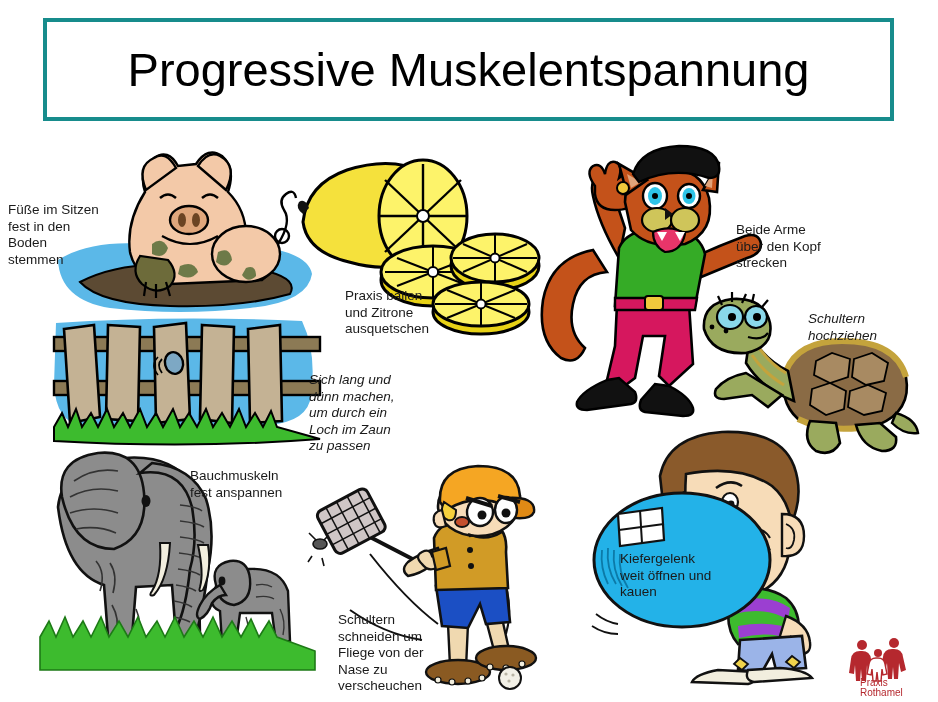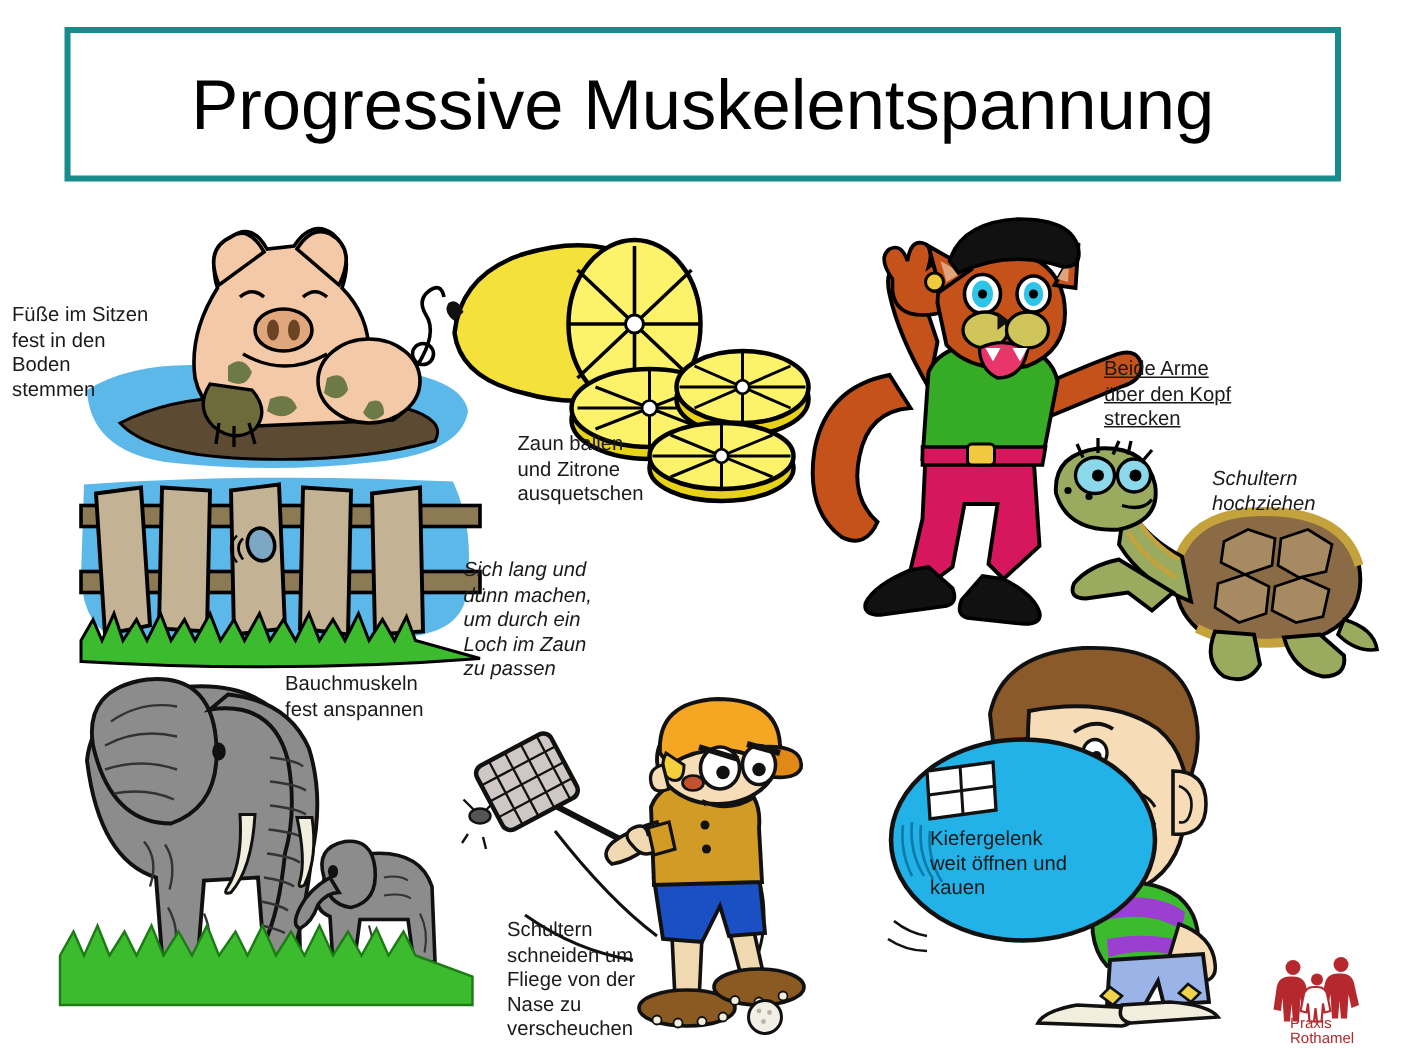--- a/index.html
+++ b/index.html
@@ -119,21 +119,21 @@
       <g stroke="#000" stroke-width="2" fill="none">
         <path d="M46 6 L46 50"></path>
           <path d="M12 14 L80 42"></path>
         <path d="M12 42 L80 14"></path>
           <path d="M0 28 L92 28"></path>
       </g>
       <circle cx="46" cy="28" r="4.5" fill="#fff" stroke="#000" stroke-width="1.8"></circle>
     </g>
   </svg>
 </div>
-<div class="cap" style="left:345px;top:288px;width:120px;">Zaun ballen
+<div class="cap" style="left:345px;top:288px;width:120px;">Praxis ballen
 und Zitrone
 ausquetschen</div>
 
 <div class="art" style="left:533px;top:140px;width:230px;height:290px;">
   <svg width="230" height="290" viewBox="0 0 230 290">
 
     <path d="M60 110 Q18 118 10 160 Q4 200 28 218 Q44 226 52 208 Q34 192 40 164
              Q46 134 74 132 Z" fill="#c4521a" stroke="#000" stroke-width="2.6"></path>
 
     <path d="M86 118 Q66 84 60 56 Q56 38 68 36 Q78 36 80 52 L92 88 Z" fill="#c4521a" stroke="#000" stroke-width="2.6"></path>
@@ -172,21 +172,21 @@
 
     <ellipse cx="124" cy="80" rx="15" ry="12" fill="#cfc55a" stroke="#000" stroke-width="2.2"></ellipse>
     <ellipse cx="152" cy="80" rx="14" ry="12" fill="#cfc55a" stroke="#000" stroke-width="2.2"></ellipse>
     <path d="M132 68 l8 6 l-8 6 z" fill="#111"></path>
 
     <path d="M120 92 Q138 84 152 94 Q148 112 132 112 Q120 106 120 92 Z" fill="#e8356a" stroke="#000" stroke-width="2.2"></path>
     <path d="M124 92 l5 9 l5 -9 Z" fill="#fff"></path>
     <path d="M142 92 l5 9 l5 -9 Z" fill="#fff"></path>
   </svg>
 </div>
-<div class="cap" style="left:736px;top:238px;width:120px;text-decoration:underline;">Beide Arme
+<div class="cap" style="left:736px;top:222px;width:120px;">Beide Arme
 über den Kopf
 strecken</div>
 
 <div class="art" style="left:690px;top:285px;width:230px;height:175px;">
   <svg width="230" height="175" viewBox="0 0 230 175">
 
     <path d="M96 86 Q108 56 152 56 Q206 56 216 92 Q222 126 188 140 Q140 150 108 134 Q88 116 96 86 Z" fill="#8a6b45" stroke="#000" stroke-width="2.6"></path>
     <g stroke="#000" stroke-width="1.8" fill="#a88a62">
       <path d="M126 76 l16 -8 l18 6 l-2 18 l-18 6 l-16 -8 Z"></path>
       <path d="M164 74 l18 -6 l16 10 l-4 18 l-18 4 l-14 -8 Z"></path>
@@ -313,21 +313,21 @@
         <path d="M216 152 q12 -2 18 2"></path>
       <path d="M240 164 q6 12 3 26"></path>
         <path d="M206 172 q4 12 1 24"></path>
     </g>
 
     <path d="M0 192 l9 -16 l7 16 l9 -20 l8 20 l10 -16 l8 16 l10 -20 l8 20 l10 -16 l9 16
              l10 -20 l8 20 l11 -16 l8 16 l10 -20 l9 20 l10 -16 l9 16 l10 -20 l9 20 l10 -16
              l9 16 l10 -18 l8 18 l10 -16 l8 16 L275 206 L275 225 L0 225 Z" fill="#3dbb2e" stroke="#1d7a16" stroke-width="1.6"></path>
   </svg>
 </div>
-<div class="cap" style="left:190px;top:448px;width:135px;">Bauchmuskeln
+<div class="cap" style="left:190px;top:468px;width:135px;">Bauchmuskeln
 fest anspannen</div>
 
 <div class="art" style="left:310px;top:482px;width:225px;height:205px;">
   <svg width="225" height="205" viewBox="0 0 225 205">
 
     <g stroke="#111" stroke-width="2" fill="none">
       <path d="M60 72 Q96 118 128 142"></path>
       <path d="M186 78 Q206 118 196 152"></path>
       <path d="M40 128 Q74 152 112 158"></path>
     </g>

